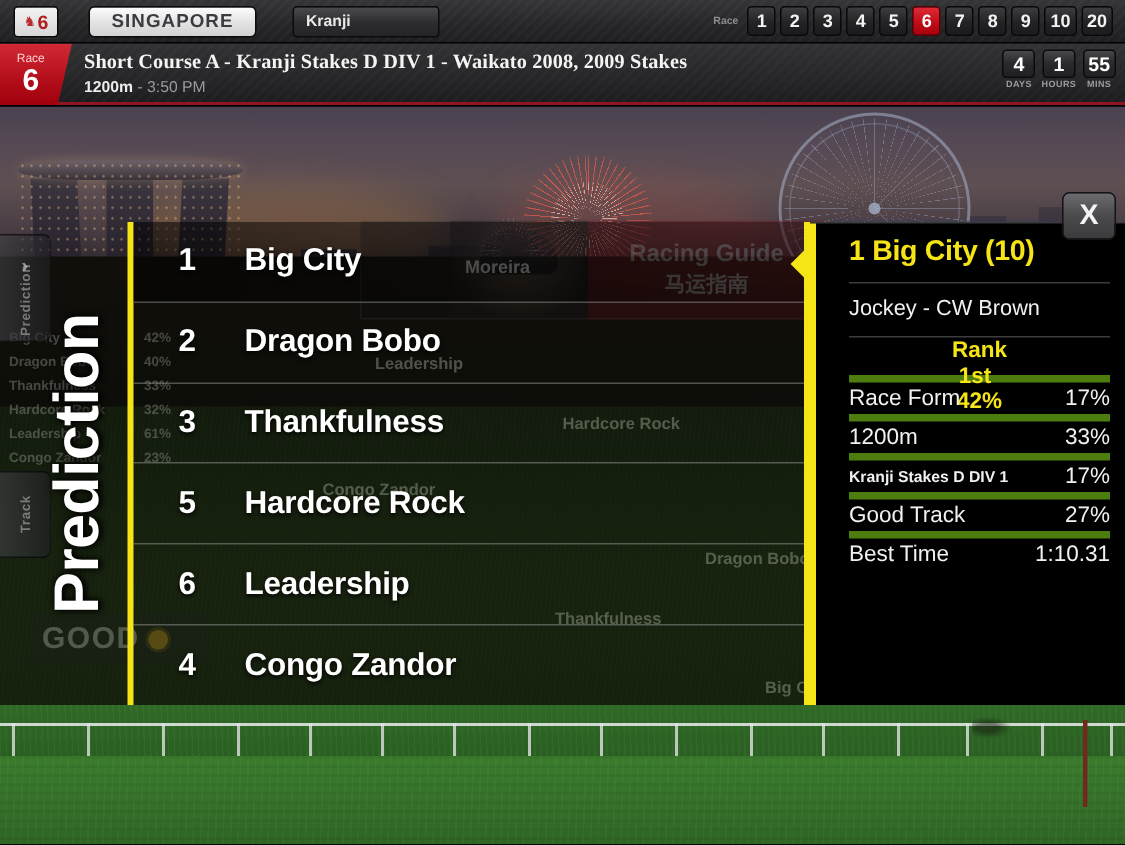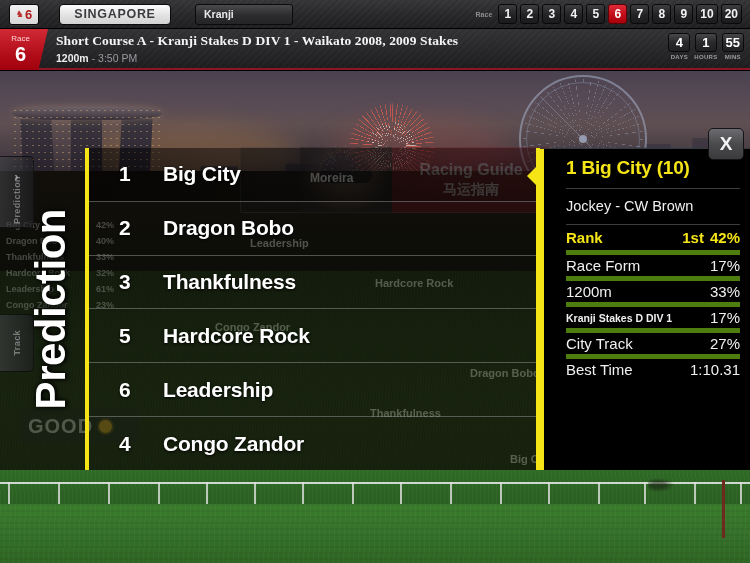--- a/index.html
+++ b/index.html
@@ -261,21 +261,21 @@
   .detail-inner { position:absolute; left:4px; top:0; right:0; bottom:0; padding:0 10px 0 12px;margin-left:10px; }
 
   .dh { font-size:19px; font-weight:bold; color:#f5e416; padding:8px 0 9px 0; letter-spacing:-.2px; }
   .dmeta { border-top:1px solid #3d3d3d; padding:7px 0 8px 0; }
   .dmeta div { font-size:14.5px; color:#f0f0f0; line-height:1.40; }
 
   .stat { display:flex; align-items:center; border-top:5px solid #4d7c0f; height:26px; }
   .stat .k { font-size:15px; color:#f0f0f0; flex:1; white-space:nowrap; }
   .stat .mid { font-size:15px; color:#f0f0f0; font-weight:bold; padding-right:6px; }
   .stat .v { font-size:15px; color:#f0f0f0; text-align:right; white-space:nowrap; }
-  .stat.rank { border-top:1px solid #3d3d3d; }
+  .stat.rank { border-top:1px solid #3d3d3d;flex-direction:column; }
   .stat.rank .k, .stat.rank .mid, .stat.rank .v { color:#f5e416; font-weight:bold; }
   .stat.small .k { font-size:10.5px; font-weight:bold; }
 
   
   .track { position:absolute; left:0; bottom:0; width:750px; height:93px; overflow:hidden; }
   .track .turf-far {
     position:absolute; left:0; top:0; width:750px; height:34px;
     background:
       repeating-linear-gradient(88deg, rgba(255,255,255,.035) 0 1px, rgba(0,0,0,0) 1px 4px),
       linear-gradient(180deg, #2f6a26, #2a5f22);
@@ -477,21 +477,21 @@
       </div>
       <div class="stat">
         <div class="k">1200m</div>
         <div class="v">33%</div>
       </div>
       <div class="stat small">
         <div class="k">Kranji Stakes D  DIV 1</div>
         <div class="v">17%</div>
       </div>
       <div class="stat">
-        <div class="k">City Track</div>
+        <div class="k">Good Track</div>
         <div class="v">27%</div>
       </div>
       <div class="stat">
         <div class="k">Best Time</div>
         <div class="v">1:10.31</div>
       </div>
     </div>
   </div>
 
   <div class="topbar">

